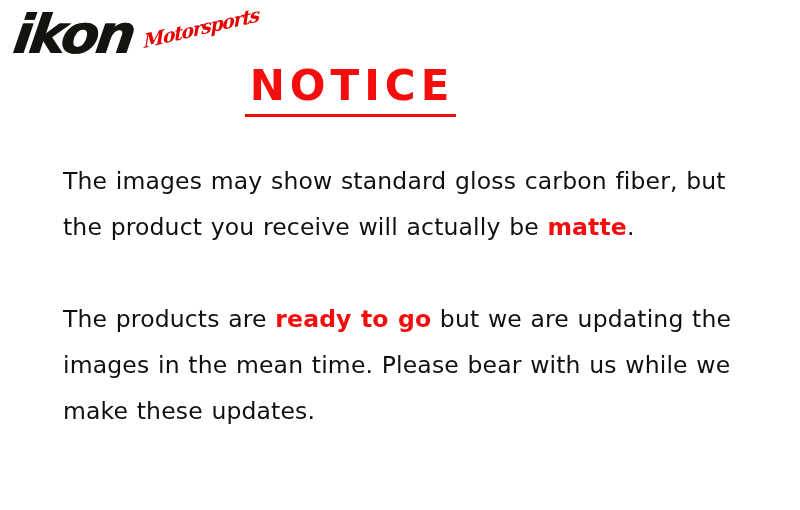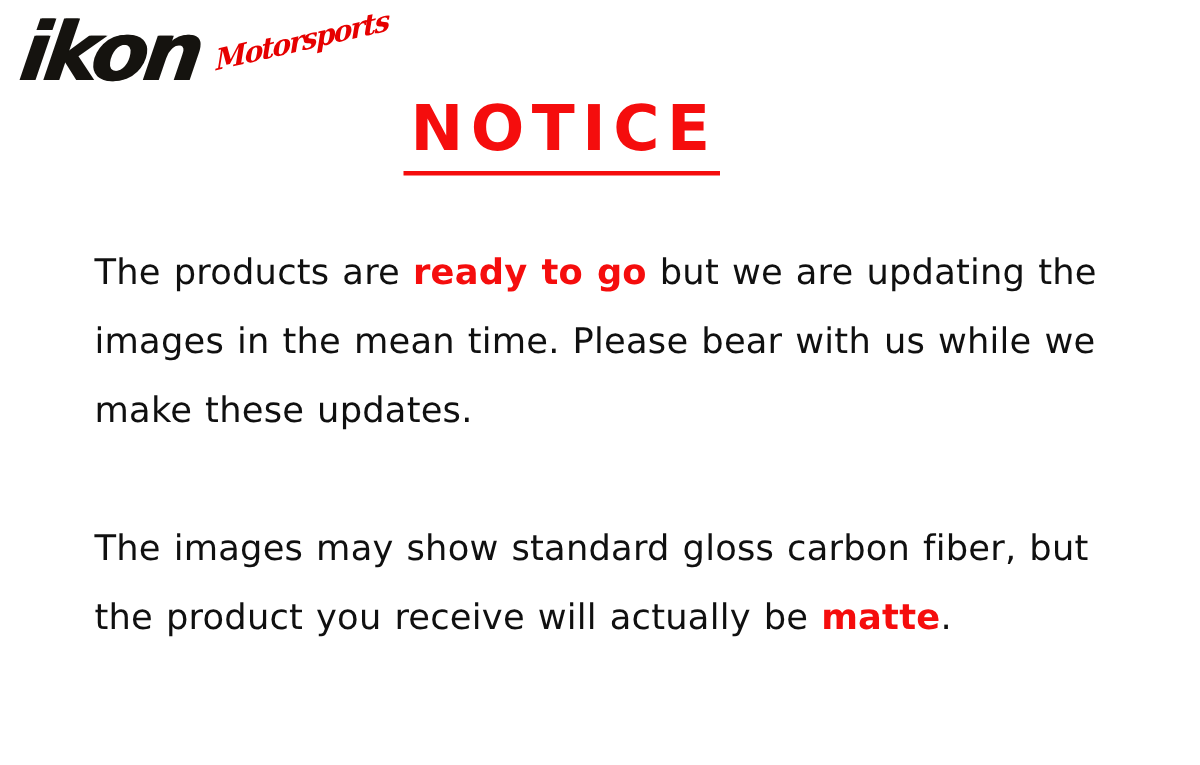--- a/index.html
+++ b/index.html
@@ -65,21 +65,20 @@
     white-space: nowrap;
   }
 
   
   .notice-block {
     position: absolute;
     left: 0;
     top: 64px;
     width: 700px;
     text-align: center;
-    margin-left: 24px;
   }
 
   .notice-title {
     display: inline-block;
     font-family: "DejaVu Sans", sans-serif;
     font-weight: 700;
     font-size: 42px;
     line-height: 44px;
     letter-spacing: 5px;
     color: #f50d0d;
@@ -130,17 +129,17 @@
     <span class="brand-mark">ikon</span>
     <span class="brand-sub">Motorsports</span>
   </div>
 
   <div class="notice-block">
     <div class="notice-title">NOTICE</div>
     <div class="notice-rule"></div>
   </div>
 
   <div class="body-copy">
+    <p class="para"><span>The images may show standard gloss carbon fiber, but the product you receive will actually be </span><span class="hl">matte</span><span>.</span></p>
     <p class="para"><span>The products are </span><span class="hl">ready to go</span><span> but we are updating the images in the mean time. Please bear with us while we make these updates.</span></p>
-    <p class="para"><span>The images may show standard gloss carbon fiber, but the product you receive will actually be </span><span class="hl">matte</span><span>.</span></p>
   </div>
 
 </div>
 
 </body></html>

